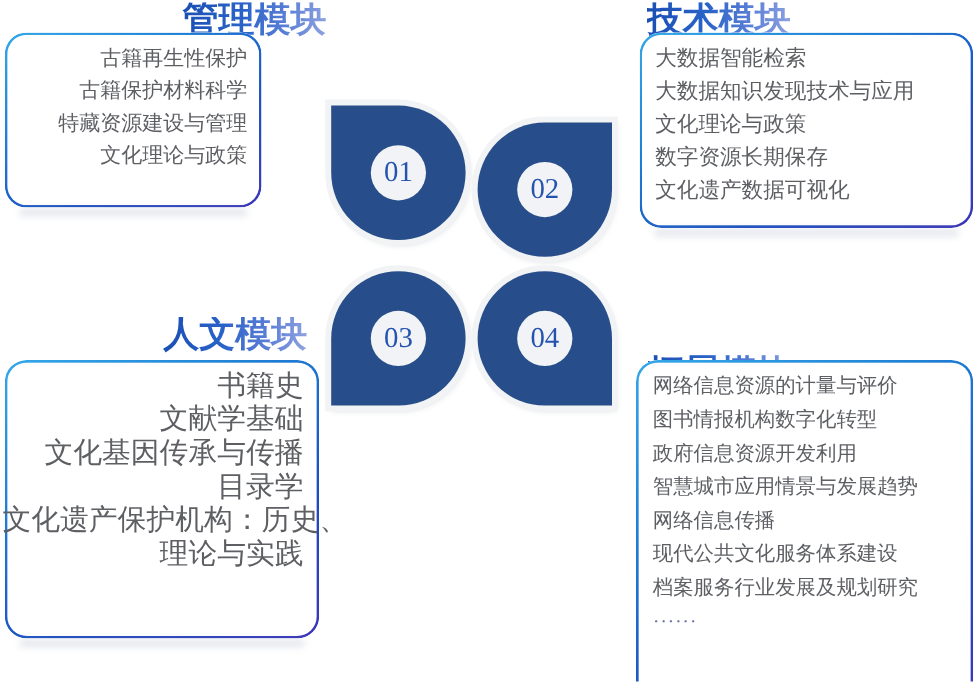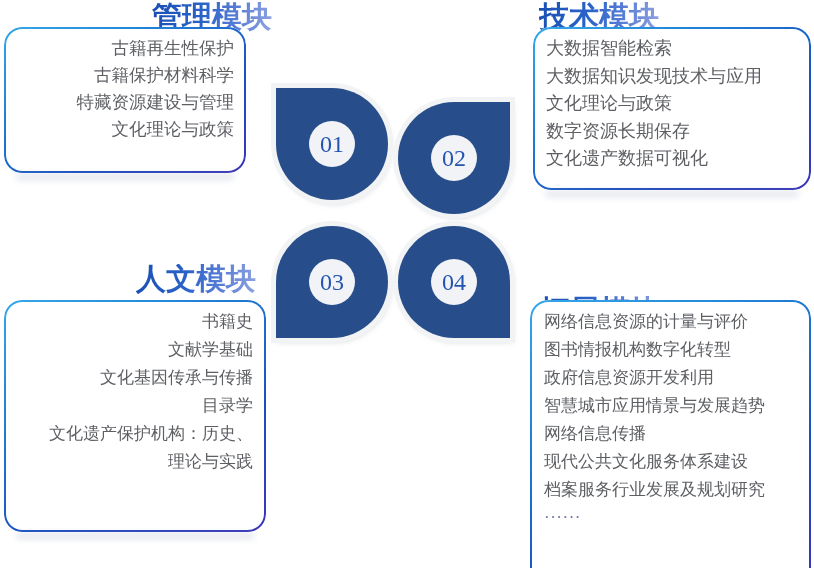--- a/index.html
+++ b/index.html
@@ -61,21 +61,21 @@
     left: 12px;
     right: 12px;
     bottom: -7px;
     height: 6px;
     border-radius: 4px;
     background: rgba(150,160,185,0.28);
     filter: blur(3px);
     pointer-events: none;
   }
 
-  .box-mgmt   { left:   4px; top:  27px; width: 242px; height: 146px; }
+  .box-mgmt   { left:   4px; top:  27px; width: 214px; height: 146px; }
   .box-tech   { left: 533px; top:  27px; width: 278px; height: 163px; }
   .box-human  { left:   4px; top: 300px; width: 262px; height: 232px; }
   .box-expand { left: 530px; top: 300px; width: 281px; height: 287px; }
 
   .item-list {
     position: relative;
     z-index: 2;
     list-style: none;
     margin: 0;
     padding: 0;
@@ -83,21 +83,21 @@
     font-size: 17px;
     line-height: 26.5px;
     white-space: nowrap;
   }
   .item-list.align-right { text-align: right; }
   .item-list.align-left  { text-align: left; }
   .item-list li { margin: 0; padding: 0; }
 
   .box-mgmt .item-list   { font-size: 17.5px; line-height: 27px; padding-right: 2px; }
   .box-tech .item-list   { font-size: 18px; line-height: 27.5px; padding-left: 3px; }
-  .box-human .item-list  { font-size: 17px; line-height: 28px; padding-right: 3px; }
+  .box-human .item-list  { font-size: 24px; line-height: 28px; padding-right: 3px; }
   .box-expand .item-list { font-size: 17px;   line-height: 28px; padding-left: 4px; }
 
   
   .overflow-line { position: relative; }
   .box-human .overflow-line  { margin-left: -12px; }
   .box-expand .overflow-line { margin-right: -10px; }
 
   .ellipsis-dots {
     color: #6e76a8;
     font-size: 17px;

